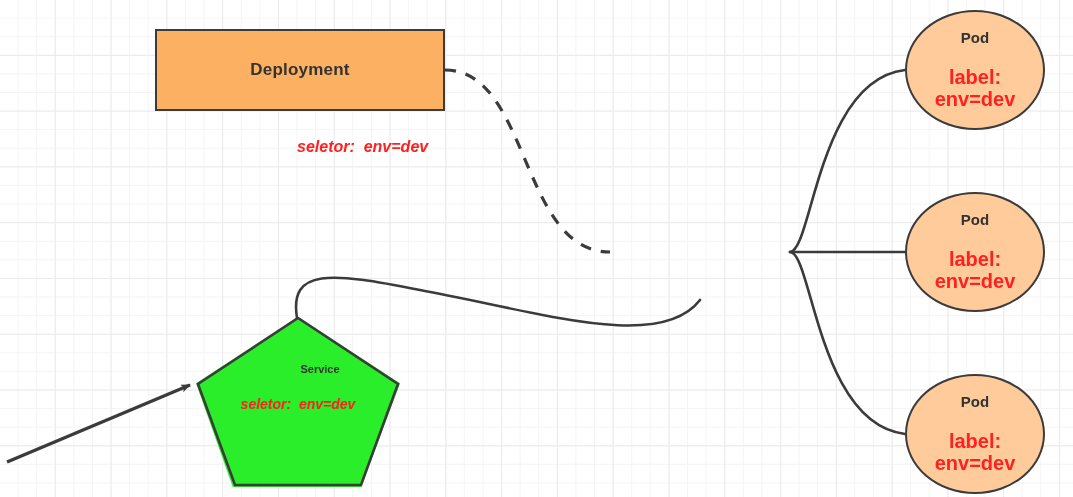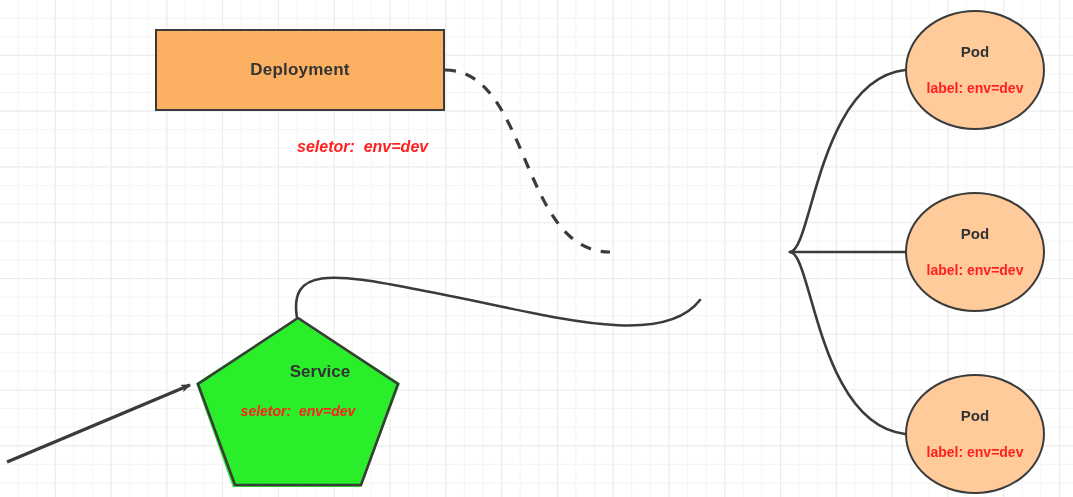--- a/index.html
+++ b/index.html
@@ -105,38 +105,38 @@
     gap: 22px;
   }
   #service-outline {
     position: absolute;
     left: 196px;
     top: 317px;
     width: 204px;
     height: 170px;
     pointer-events: none;
   }
-  #service .node-title { font-size: 17px; margin-left: 44px; }
+  #service .node-title { font-size: 11px; margin-left: 44px; }
   #service .node-sub-red { font-size: 14px; font-style: italic; white-space: pre; }
 
   
   .pod {
     width: 140px;
     height: 120px;
     left: 905px;
     background: #ffcb9a;
     border: 2px solid #3b3b3b;
     border-radius: 50%;
     gap: 20px;
   }
   #pod-1 { top: 10px; }
   #pod-2 { top: 192px; }
   #pod-3 { top: 374px; }
   .pod .node-title { font-size: 15px; }
-  .pod .node-sub-red { font-size: 14px; }
+  .pod .node-sub-red { font-size: 20px; }
 </style>
 </head>
 <body>
 
 <div id="canvas">
 
   <svg id="edges" viewBox="0 0 1073 497" xmlns="http://www.w3.org/2000/svg">
     <defs>
       <marker id="arrowhead" markerWidth="10" markerHeight="8" refX="9" refY="4" orient="auto" markerUnits="userSpaceOnUse">
         <path d="M0,0 L10,4 L0,8 L2.4,4 Z" fill="#3b3b3b"></path>

